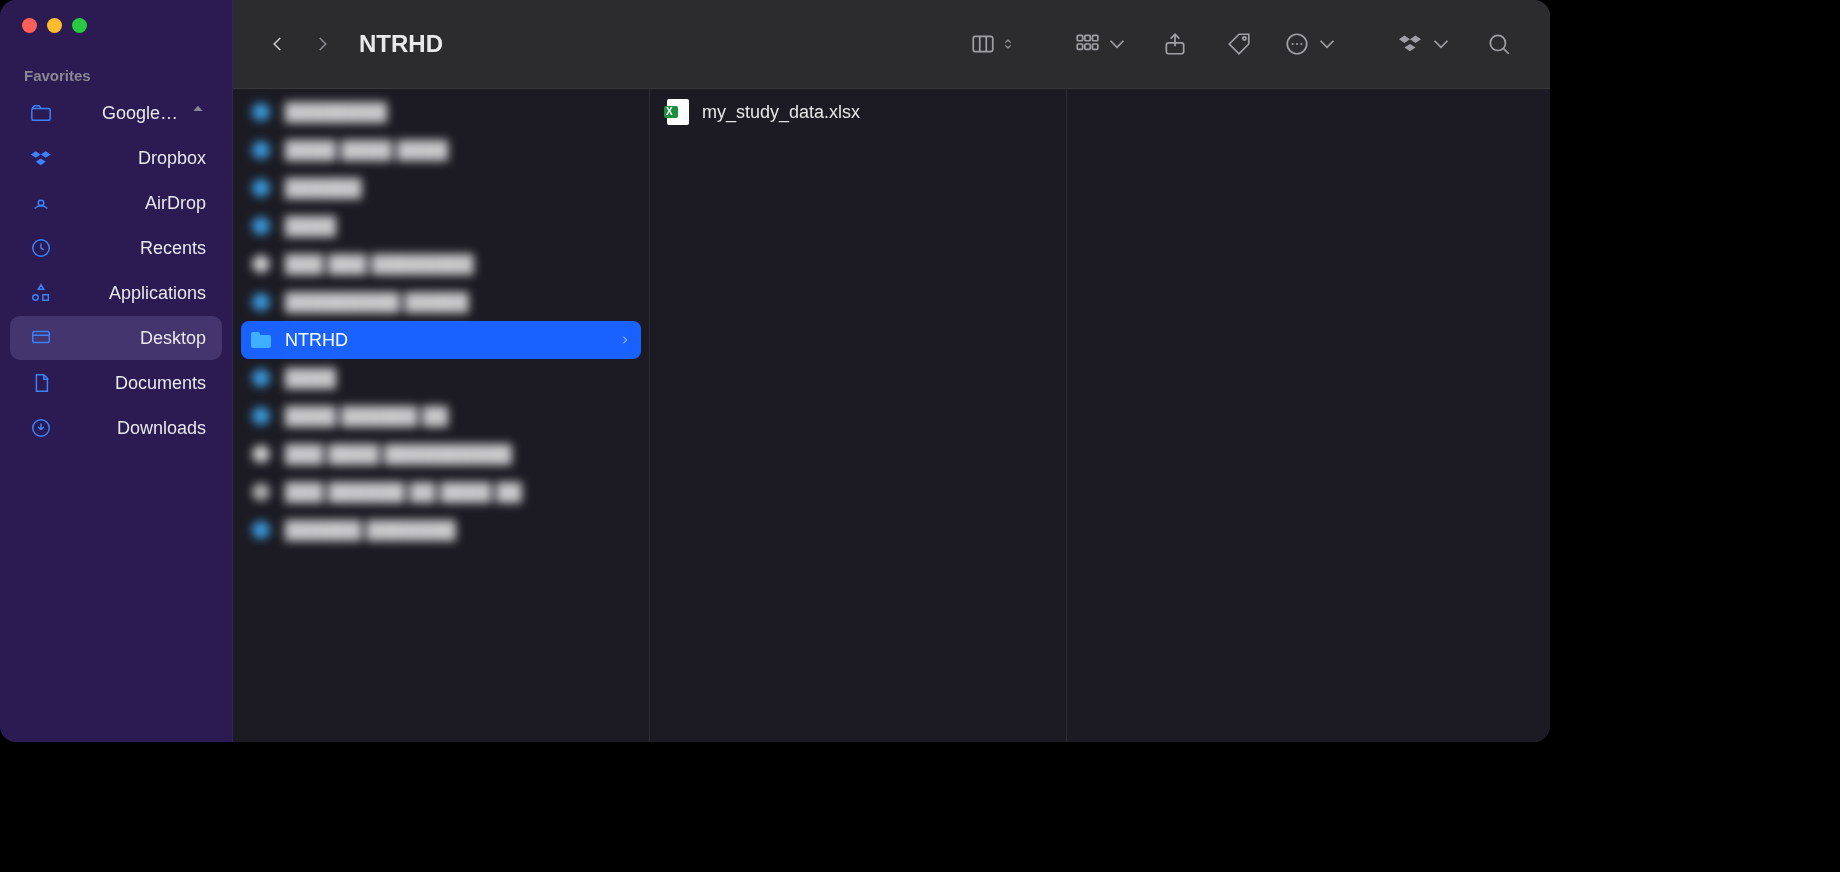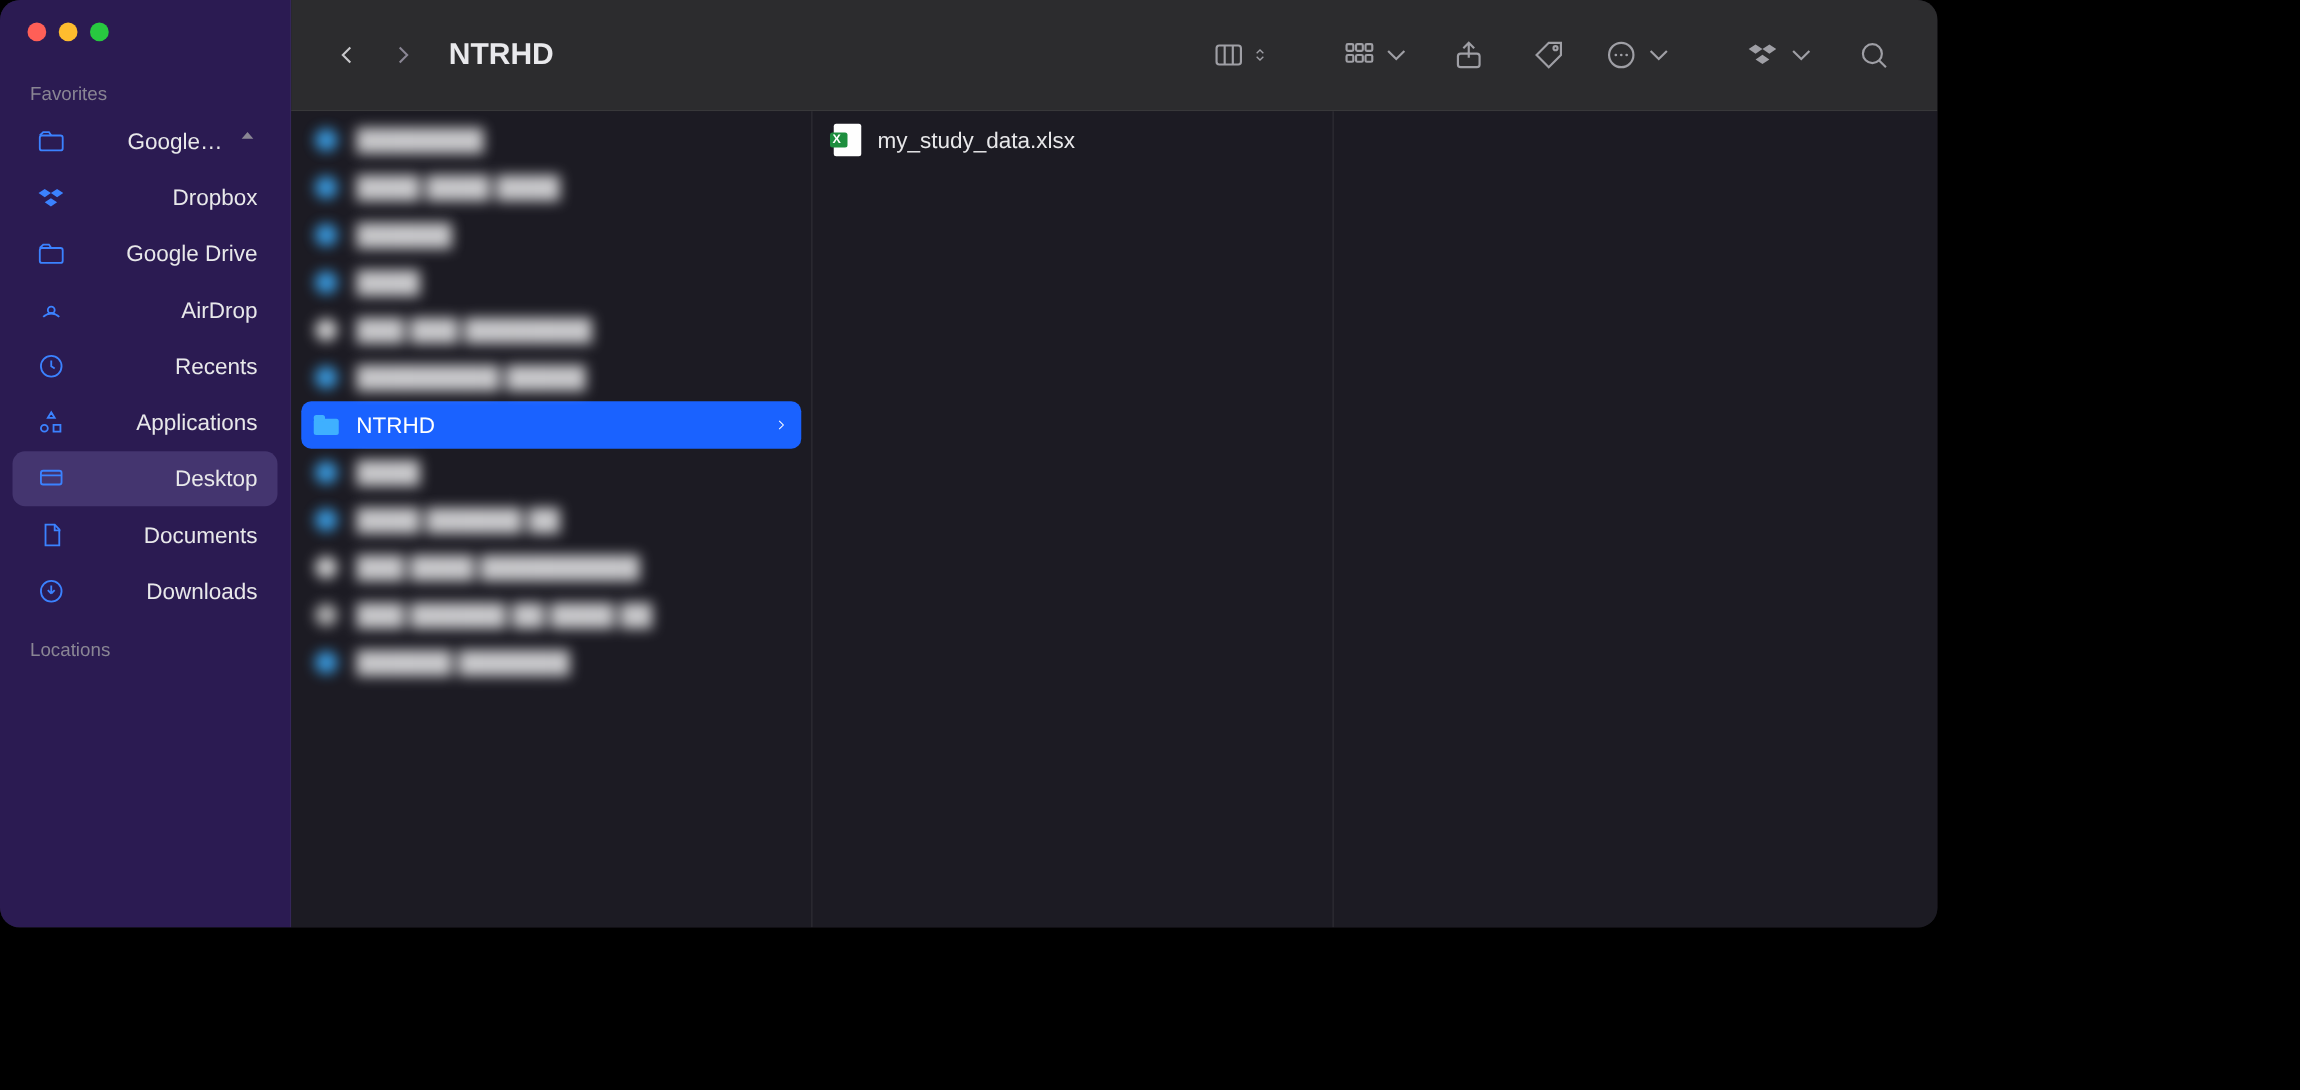--- a/index.html
+++ b/index.html
@@ -27,21 +27,21 @@
   .sidebar{
     flex:0 0 232px;background:var(--sidebar-bg);display:flex;flex-direction:column;
     padding:0 0 8px 0;border-right:1px solid rgba(255,255,255,0.05);
   }
   .traffic-lights{display:flex;gap:10px;padding:18px 0 18px 22px;}
   .tl{width:15px;height:15px;border-radius:50%;}
   .tl.red{background:var(--traffic-red);}
   .tl.yellow{background:var(--traffic-yellow);}
   .tl.green{background:var(--traffic-green);}
   .sb-section{padding:10px 0 0 0;}
-  .sb-header{font-size:15px;font-weight:400;color:var(--text-dim);padding:6px 24px 6px 24px;}
+  .sb-header{font-size:15px;font-weight:700;color:var(--text-dim);padding:6px 24px 6px 24px;}
   .sb-item{
     display:flex;align-items:center;gap:12px;height:44px;padding:0 16px 0 20px;
     margin:1px 10px;border-radius:10px;color:var(--text);cursor:default;font-size:18px;
   }
   .sb-item.active{background:var(--desktop-sel);}
   .sb-icon{width:22px;height:22px;flex:0 0 22px;display:flex;align-items:center;justify-content:center;}
   .sb-icon svg{width:22px;height:22px;stroke:var(--blue-icon);fill:none;stroke-width:1.6;}
   .sb-label{flex:1;white-space:nowrap;overflow:hidden;text-overflow:ellipsis;text-align:right;}
   .sb-eject{color:var(--text-dim);}
   .sb-eject svg{width:16px;height:16px;stroke:var(--text-dim);}
@@ -118,29 +118,20 @@
 
       <div class="sb-item">
         <span class="sb-icon">
           <svg viewBox="0 0 24 24">
               <path d="M6 4l6 4-6 4-6-4zM18 4l6 4-6 4-6-4zM12 13l6 4-6 4-6-4z" fill="#3b82ff" stroke="none" transform="scale(.9) translate(1 1)"></path>
             </svg>
         </span>
         <span class="sb-label">Dropbox</span>
       </div>
 
-      <div class="sb-item">
-        <span class="sb-icon">
-          <svg viewBox="0 0 24 24">
-              <rect x="2" y="7" width="20" height="13" rx="2"></rect>
-              <path d="M2 7l3-3h5l2 3"></path>
-            </svg>
-        </span>
-        <span class="sb-label">Google Drive</span>
-      </div>
 
       <div class="sb-item">
         <span class="sb-icon">
           <svg viewBox="0 0 24 24">
               <circle cx="12" cy="12" r="3"></circle>
               <path d="M5 18a10 10 0 0114 0M8 16a6 6 0 018 0"></path>
             </svg>
         </span>
         <span class="sb-label">AirDrop</span>
       </div>
@@ -189,23 +180,20 @@
           <svg viewBox="0 0 24 24">
               <circle cx="12" cy="12" r="9"></circle>
               <path d="M12 7v7m0 0l-3-3m3 3l3-3"></path>
             </svg>
         </span>
         <span class="sb-label">Downloads</span>
       </div>
     </div>
 
 
-    <div class="sb-section">
-      <div class="sb-header">Locations</div>
-    </div>
   </aside>
 
   <div class="main">
 
     <div class="toolbar">
       <div class="navbtn active">
         <svg viewBox="0 0 24 24">
             <path d="M15 4l-8 8 8 8"></path>
           </svg>
       </div>

